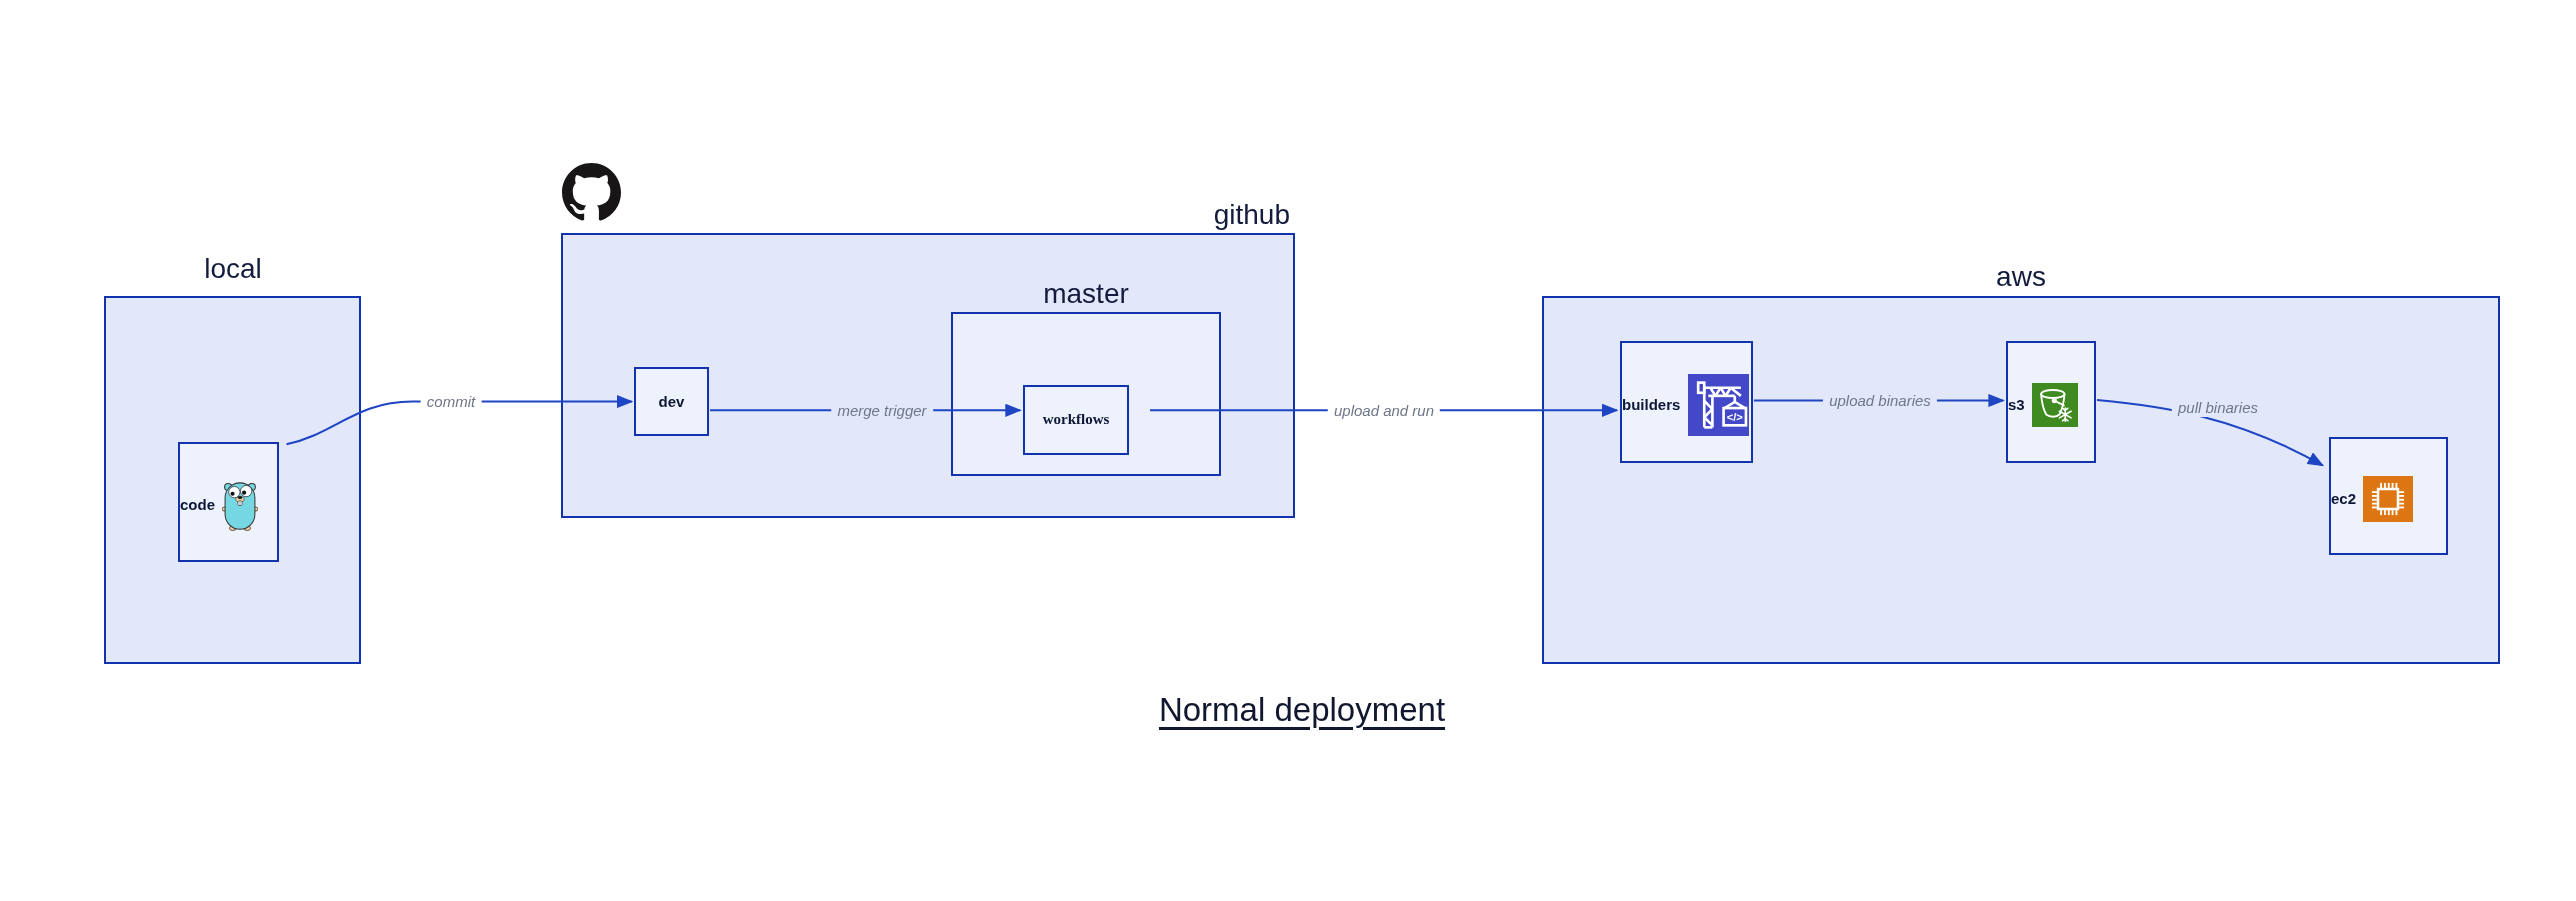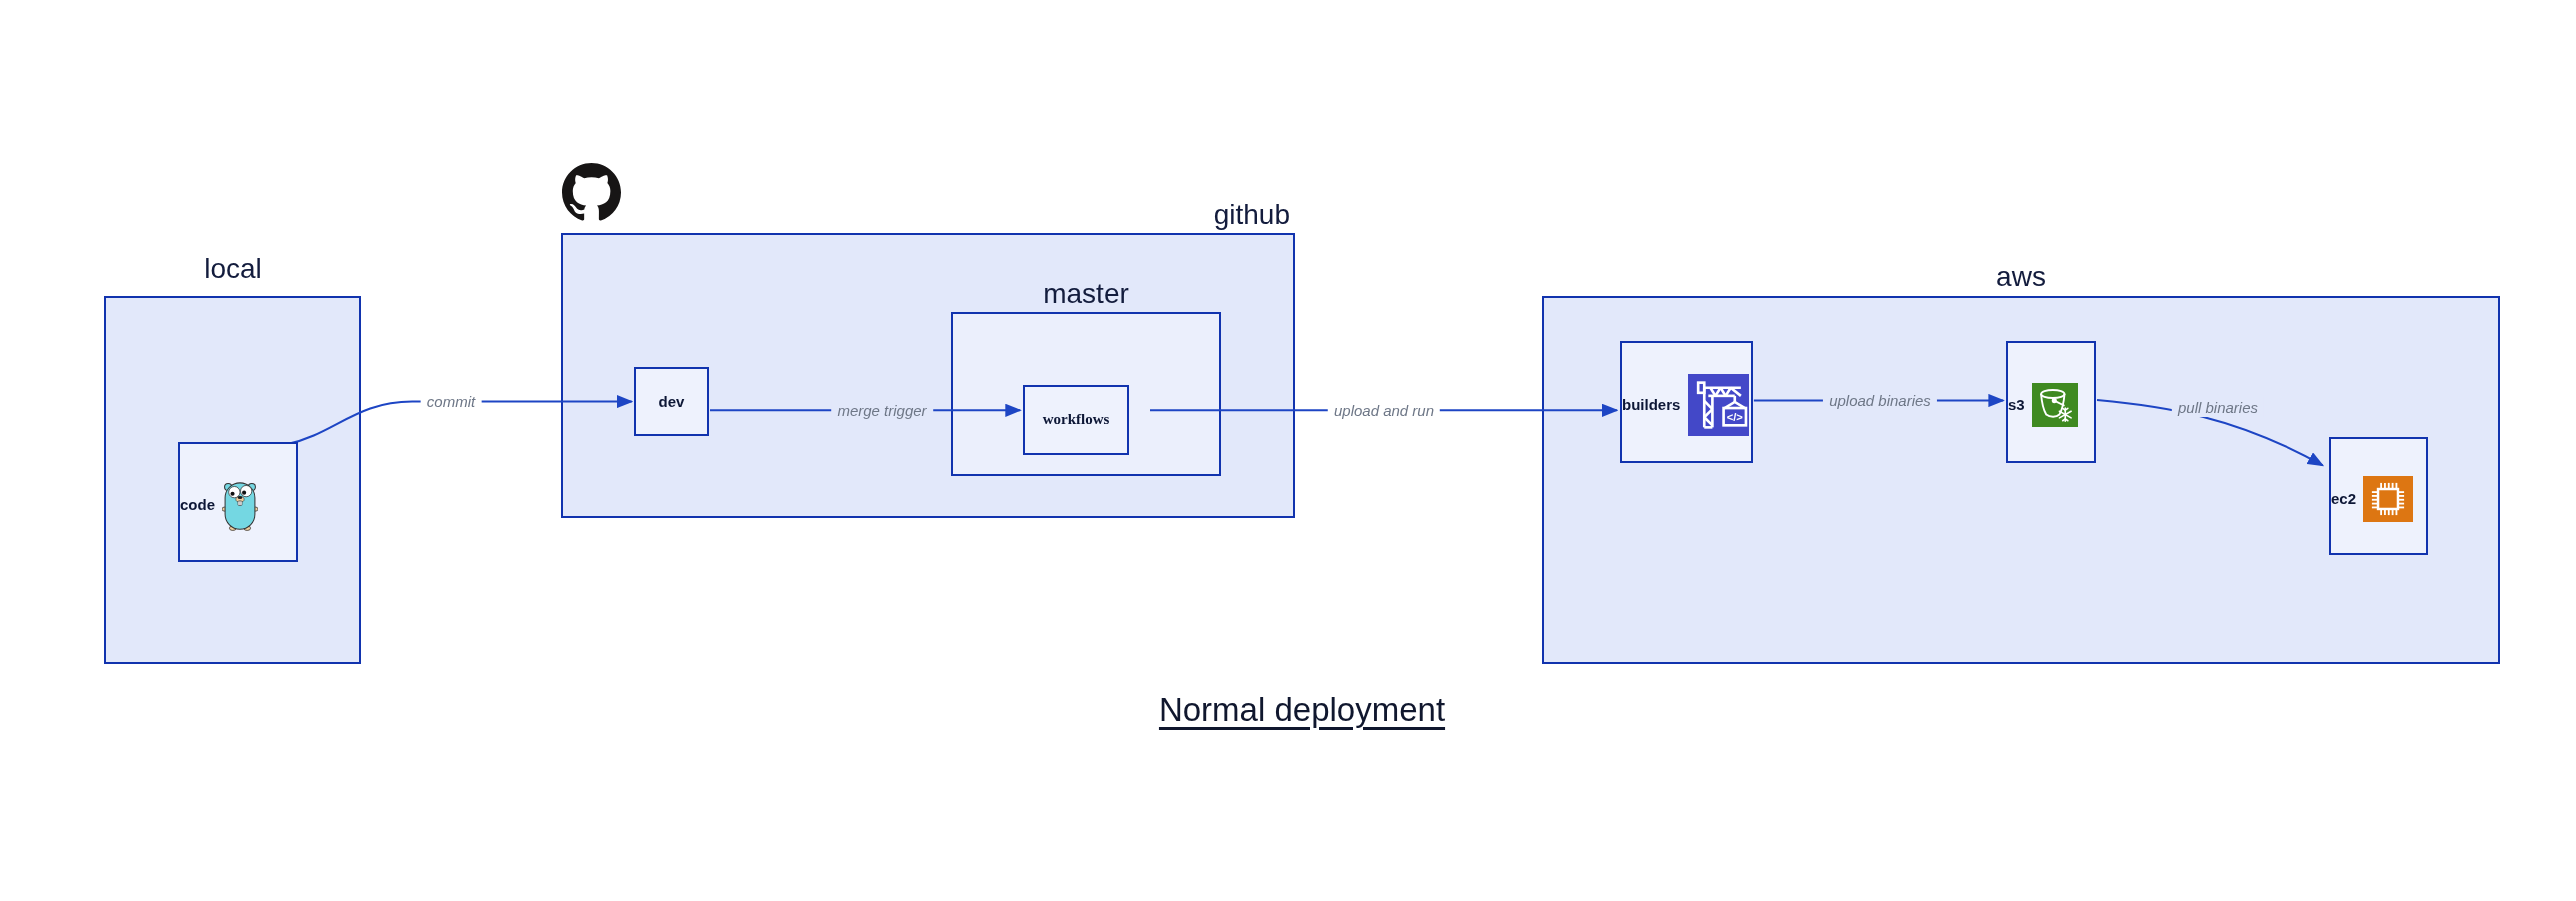--- a/index.html
+++ b/index.html
@@ -64,21 +64,21 @@
   </div>
   <div class="group-label right" style="left:1084px;top:202px;width:206px;">github</div>
   <div class="group-box" style="left:561px;top:233px;width:734px;height:285px;"></div>
 
   <div class="group-label" style="left:957px;top:281px;width:258px;">master</div>
   <div class="group-box inner" style="left:951px;top:312px;width:270px;height:164px;"></div>
 
   <div class="group-label" style="left:1892px;top:264px;width:258px;">aws</div>
   <div class="group-box" style="left:1542px;top:296px;width:958px;height:368px;"></div>
 
-  <div class="node" style="left:178px;top:442px;width:120px;height:120px;">
+  <div class="node" style="left:178px;top:442px;width:101px;height:120px;">
     <div class="node-label">code</div>
     <div class="icon-tile">
       <svg width="36" height="52" viewBox="0 0 70 100">
         <circle cx="12" cy="15" r="7" fill="var(--gopher_teal)" stroke="#333" stroke-width="2"></circle>
         <circle cx="58" cy="15" r="7" fill="var(--gopher_teal)" stroke="#333" stroke-width="2"></circle>
         <ellipse cx="5" cy="58" rx="5" ry="4" fill="#f2cf9d" stroke="#333" stroke-width="1.5"></ellipse>
         <ellipse cx="65" cy="58" rx="5" ry="4" fill="#f2cf9d" stroke="#333" stroke-width="1.5"></ellipse>
         <ellipse cx="21" cy="95" rx="6.5" ry="4.5" fill="#f2cf9d" stroke="#333" stroke-width="1.5"></ellipse>
         <ellipse cx="49" cy="95" rx="6.5" ry="4.5" fill="#f2cf9d" stroke="#333" stroke-width="1.5"></ellipse>
         <rect x="6" y="7" width="58" height="90" rx="29" fill="var(--gopher_teal)" stroke="#333" stroke-width="2"></rect>
@@ -146,21 +146,21 @@
           <line x1="52" y1="38.5" x2="36" y2="47.5"></line>
           <line x1="44" y1="37" x2="40.5" y2="34.5"></line>
           <line x1="44" y1="37" x2="47.5" y2="34.5"></line>
           <line x1="44" y1="49" x2="40.5" y2="51.5"></line>
           <line x1="44" y1="49" x2="47.5" y2="51.5"></line>
         </g>
       </svg>
     </div>
   </div>
 
-  <div class="node" style="left:2329px;top:437px;width:99px;height:118px;">
+  <div class="node" style="left:2329px;top:437px;width:119px;height:118px;">
     <div class="node-label">ec2</div>
     <div class="icon-tile" style="width:50px;height:46px;background:var(--ec2_orange);">
       <svg width="50" height="46" viewBox="0 0 60 60">
         <rect x="17" y="17" width="26" height="26" fill="none" stroke="#fff" stroke-width="3.2"></rect>
         <g stroke="#fff" stroke-width="2.4">
           <line x1="21" y1="9" x2="21" y2="17"></line>
             <line x1="26" y1="9" x2="26" y2="17"></line>
           <line x1="31" y1="9" x2="31" y2="17"></line>
             <line x1="36" y1="9" x2="36" y2="17"></line>
           <line x1="41" y1="9" x2="41" y2="17"></line>

